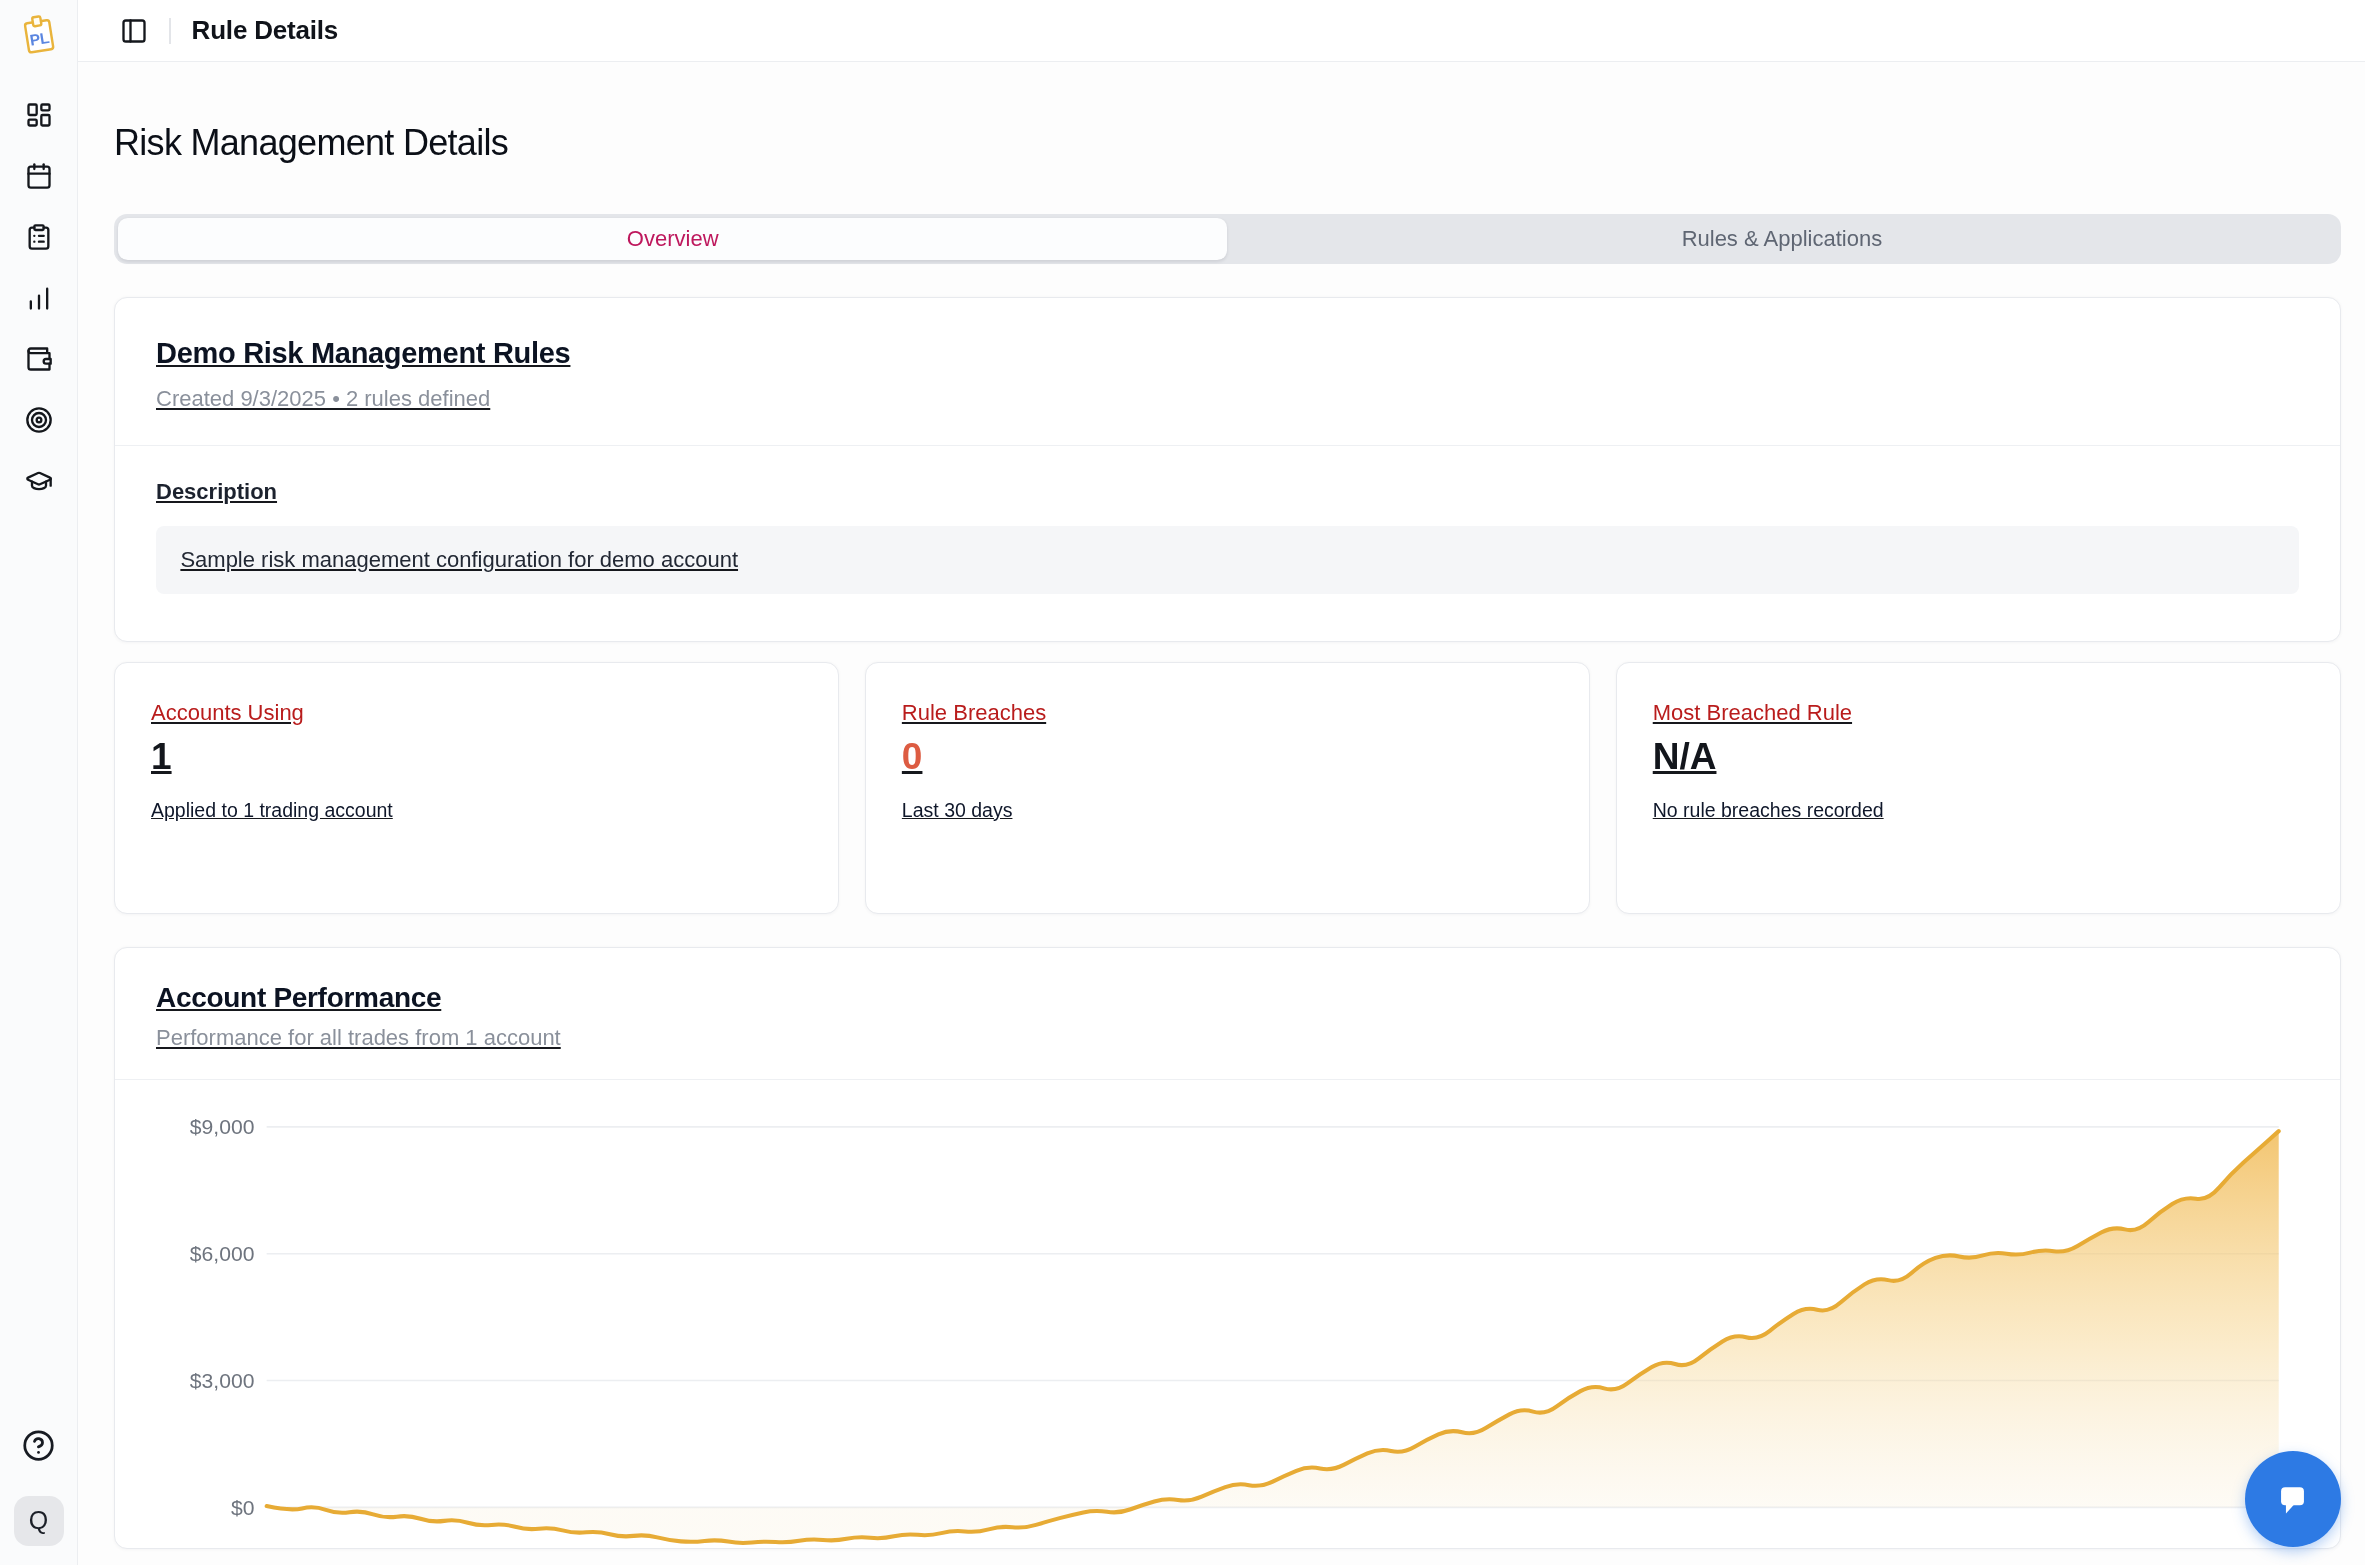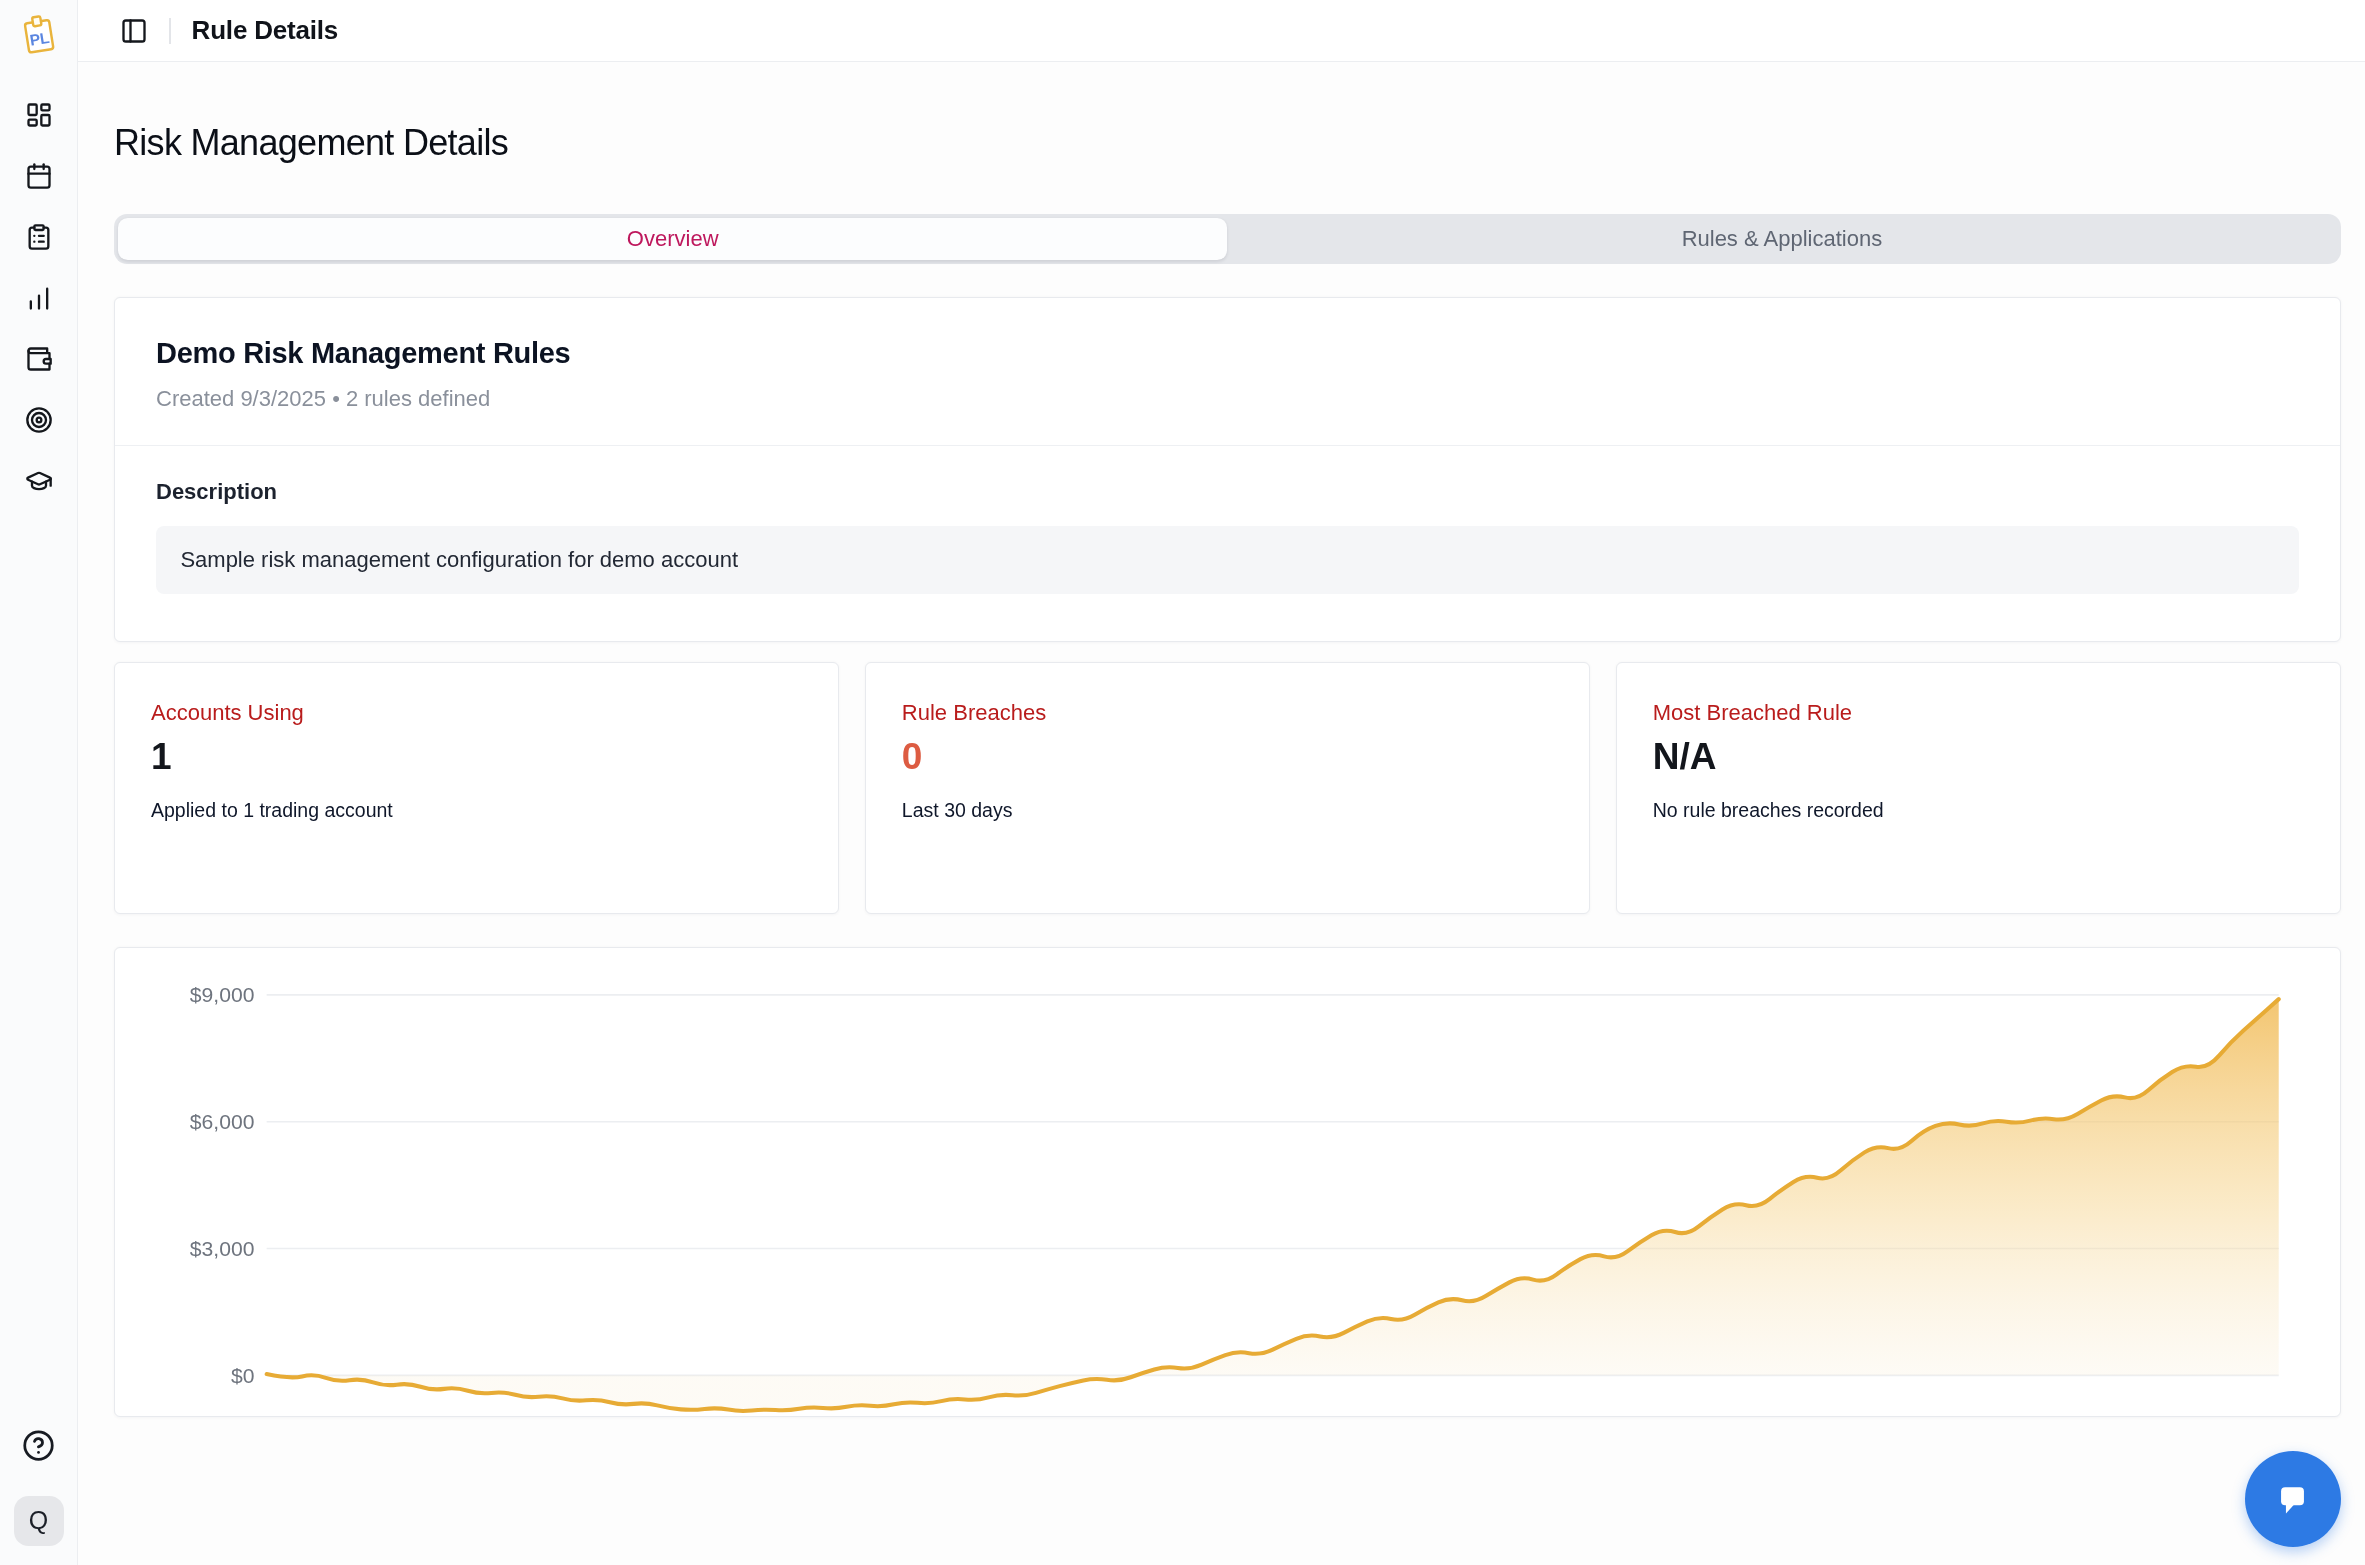--- a/index.html
+++ b/index.html
@@ -34,22 +34,22 @@
     padding:52px 24.4px 0 36px; overflow:hidden; }
   .page-title { font-size:36px; font-weight:400; letter-spacing:-0.7px; color:#0b0f17;
     margin-bottom:50px; }
 
   .tabs { height:50px; background:#e4e6ea; border-radius:13px; padding:4.1px;
     display:grid; grid-template-columns:1fr 1fr; margin-bottom:33px; }
   .tab { display:flex; align-items:center; justify-content:center; font-size:22px;
     color:#5f6673; border-radius:9.8px; cursor:pointer; }
   .tab.active { background:#fcfdfe; color:#be185d; box-shadow:0 1.6px 3.3px rgba(16,24,40,0.10); }
 
-  .card { background:#ffffff; border:1.6px solid #e8eaee; border-radius:6px;
-    box-shadow:0 0.8px 3.3px rgba(16,24,40,0.04); }
+  .card { background:#ffffff; border:1.6px solid #e8eaee; border-radius:13px;
+    box-shadow:0 0.8px 3.3px rgba(16,24,40,0.04);text-decoration:underline; }
 
   .rule-card { margin-bottom:19.5px; padding-bottom:47px; }
   .rule-card-header { padding:39px 41px 33px; border-bottom:1.6px solid #eef0f3; }
   .rule-title { font-size:29px; font-weight:700; letter-spacing:-0.3px; color:#0c1322; }
   .rule-meta { margin-top:16.3px; font-size:22px; color:#8a909b; }
   .rule-body { padding:33px 41px 0; }
   .desc-label { font-size:22px; font-weight:600; color:#1c222e; }
   .desc-box { margin-top:21px; background:#f5f6f8; border-radius:8.1px; padding:21px 24.4px;
     font-size:22px; color:#222834; }
 
@@ -196,20 +196,24 @@
       <div class="stat-sub">Last 30 days</div>
     </div>
     <div class="card stat-card">
       <div class="stat-label">Most Breached Rule</div>
       <div class="stat-value" style="color: rgb(19, 22, 28);">N/A</div>
       <div class="stat-sub">No rule breaches recorded</div>
     </div>
   </section>
 
   <section class="card perf-card">
+    <div class="perf-header">
+      <div class="perf-title">Account Performance</div>
+      <div class="perf-sub">Performance for all trades from 1 account</div>
+    </div>
     <div class="chart-wrap">
       <svg id="perf-chart" class="chart" width="2164" height="439" viewBox="0 0 2660 540">
           <defs>
             <linearGradient id="areaFill" gradientUnits="userSpaceOnUse" x1="0" y1="22" x2="0" y2="490">
               <stop offset="0" stop-color="rgba(240,182,75,0.80)"></stop>
               <stop offset="0.55" stop-color="rgba(246,211,138,0.48)"></stop>
               <stop offset="1" stop-color="rgba(248,236,210,0.22)"></stop>
             </linearGradient>
           </defs>
           <line x1="145" x2="2620" y1="22" y2="22" stroke="#eceef1" stroke-width="2"></line>

